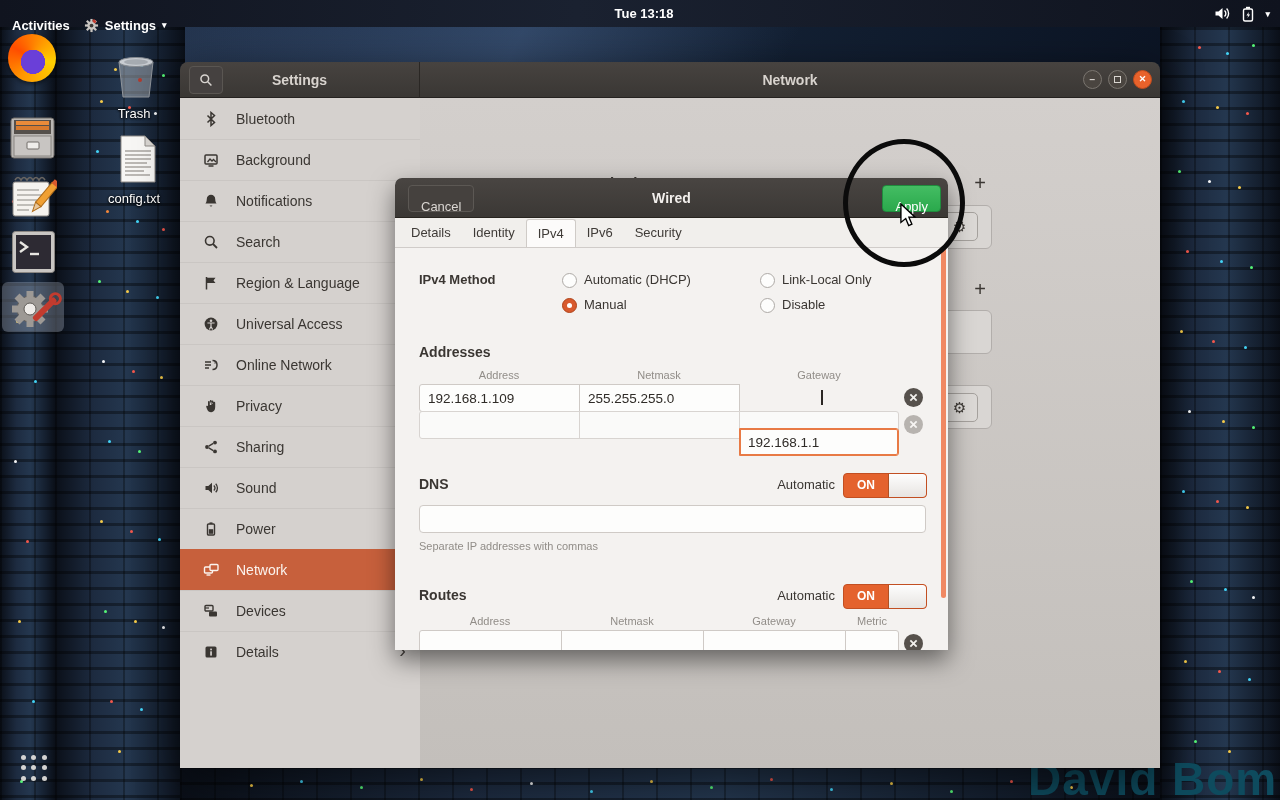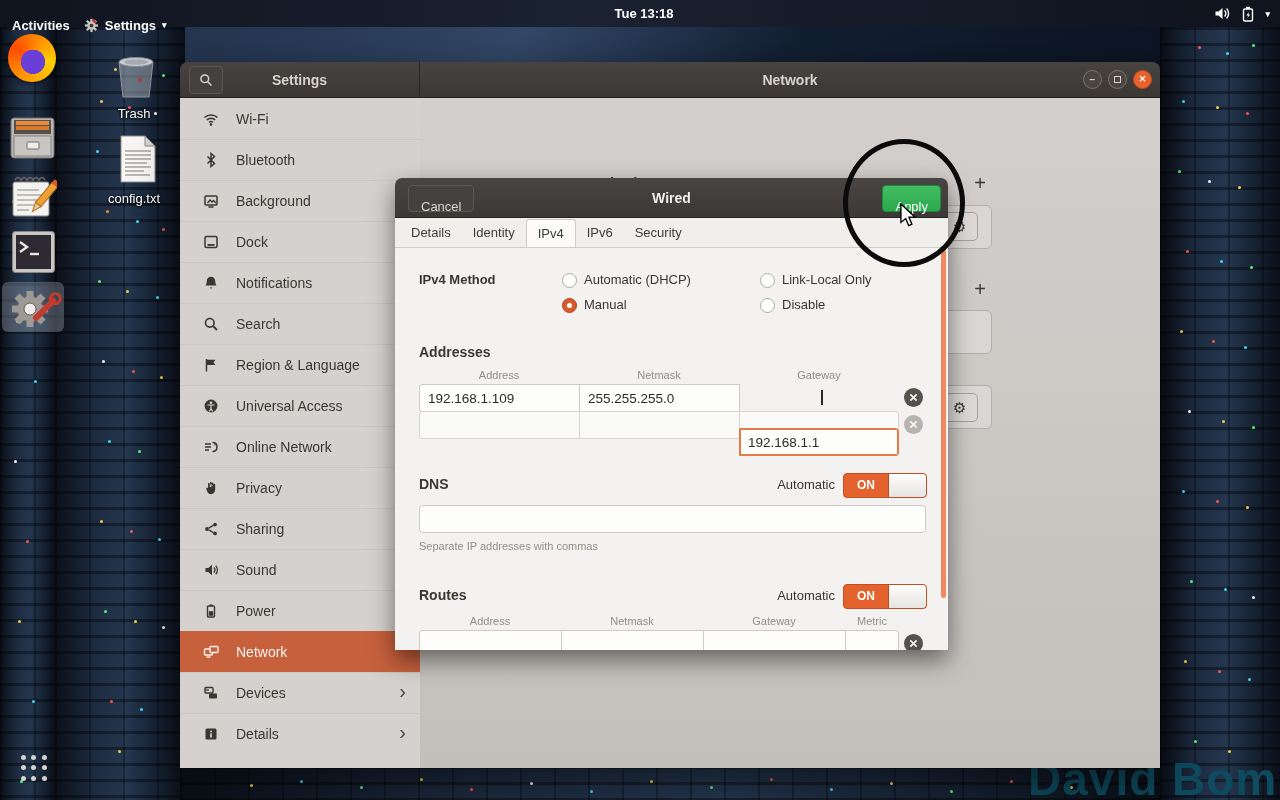--- a/index.html
+++ b/index.html
@@ -280,45 +280,31 @@
       <div class="winbtns">
         <div class="wbtn">−</div>
         <div class="wbtn"><span class="sq"></span></div>
         <div class="wbtn close" style="font-size:9px;">✕</div>
       </div>
     </div>
 
     <div class="sidebar">
       <div class="side-item">
         <svg width="16" height="16" viewBox="0 0 16 16">
-            <path d="M1.5 6.5a9.5 9.5 0 0 1 13 0M3.8 9a6 6 0 0 1 8.4 0M6.1 11.4a2.8 2.8 0 0 1 3.8 0" fill="none" stroke="currentColor" stroke-width="1.5"></path>
-            <circle cx="8" cy="13.6" r="1.3" fill="currentColor"></circle>
-          </svg>
-        <span>Wi-Fi</span>
-      </div>
-      <div class="side-item">
-        <svg width="16" height="16" viewBox="0 0 16 16">
             <path d="M4.5 4.5l7 7L8 14.5v-13l3.5 3-7 7" fill="none" stroke="currentColor" stroke-width="1.5"></path>
           </svg>
         <span>Bluetooth</span>
       </div>
       <div class="side-item">
         <svg width="16" height="16" viewBox="0 0 16 16">
             <rect x="2" y="3" width="12" height="9" rx="1" fill="none" stroke="currentColor" stroke-width="1.5"></rect>
             <path d="M4.5 10l2.5-3 2 2L10.5 7.5 13 10" fill="none" stroke="currentColor" stroke-width="1.3"></path>
             <line x1="5.5" y1="14" x2="10.5" y2="14" stroke="currentColor" stroke-width="1.5"></line>
           </svg>
         <span>Background</span>
-      </div>
-      <div class="side-item">
-        <svg width="16" height="16" viewBox="0 0 16 16">
-            <rect x="2" y="2.5" width="12" height="11" rx="1.5" fill="none" stroke="currentColor" stroke-width="1.5"></rect>
-            <rect x="4.5" y="10" width="7" height="1.8" fill="currentColor"></rect>
-          </svg>
-        <span>Dock</span>
       </div>
       <div class="side-item">
         <svg width="16" height="16" viewBox="0 0 16 16">
             <path d="M8 1.8a4.2 4.2 0 0 1 4.2 4.2c0 3.2 1.4 4.6 1.4 4.6H2.4S3.8 9.2 3.8 6A4.2 4.2 0 0 1 8 1.8z" fill="currentColor"></path>
             <path d="M6.6 12.6a1.5 1.5 0 0 0 2.8 0" fill="currentColor"></path>
           </svg>
         <span>Notifications</span>
       </div>
       <div class="side-item">
         <svg width="16" height="16" viewBox="0 0 16 16">

